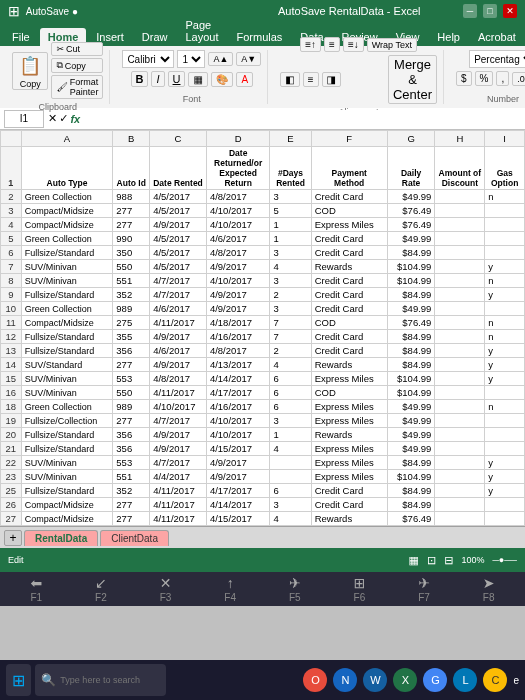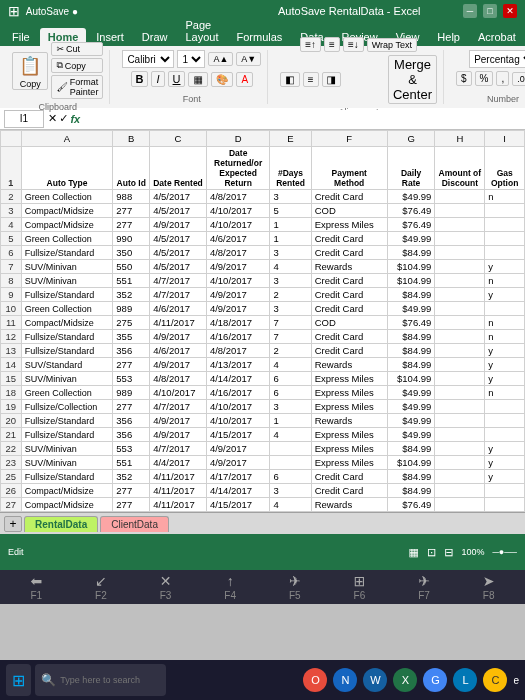--- a/index.html
+++ b/index.html
@@ -236,21 +236,21 @@
       padding: 2px 10px;
       background: #fca5a5;
       border: 1px solid #a0a0a0;
       border-bottom: none;
       border-radius: 3px 3px 0 0;
       font-size: 10px;
       cursor: pointer;
       color: #333;
     }
     .sheet-tab.active {
-      background: #bef264;
+      background: #fca5a5;
       color: #217346;
       font-weight: bold;
     }
     .tab-add {
       width: 18px;
       height: 16px;
       background: #d0d0d0;
       border: 1px solid #a0a0a0;
       border-radius: 2px;
       display: flex;
@@ -297,21 +297,21 @@
       border-radius: 50%;
       display: flex;
       align-items: center;
       justify-content: center;
       font-size: 12px;
       color: white;
     }
 
     
     .status-bar {
-      height: 36px;
+      height: 24px;
       background: #217346;
       display: flex;
       align-items: center;
       padding: 0 8px;
       gap: 12px;
       font-size: 9px;
       color: white;
     }
     .status-right {
       margin-left: auto;
@@ -658,20 +658,32 @@
           <td>553</td>
           <td>4/8/2017</td>
           <td>4/14/2017</td>
           <td>6</td>
           <td>Express Miles</td>
           <td style="text-align: right;">$104.99</td>
           <td></td>
           <td>y</td>
         </tr>
         <tr>
+          <td class="row-num">16</td>
+          <td style="font-size: 9px;">SUV/Minivan</td>
+          <td>550</td>
+          <td>4/11/2017</td>
+          <td>4/17/2017</td>
+          <td>6</td>
+          <td>COD</td>
+          <td style="text-align: right;">$104.99</td>
+          <td></td>
+          <td></td>
+        </tr>
+        <tr>
           <td class="row-num">18</td>
           <td style="font-size: 9px;">Green Collection</td>
           <td>989</td>
           <td>4/10/2017</td>
           <td>4/16/2017</td>
           <td>6</td>
           <td>Express Miles</td>
           <td style="text-align: right;">$49.99</td>
           <td></td>
           <td>n</td>

